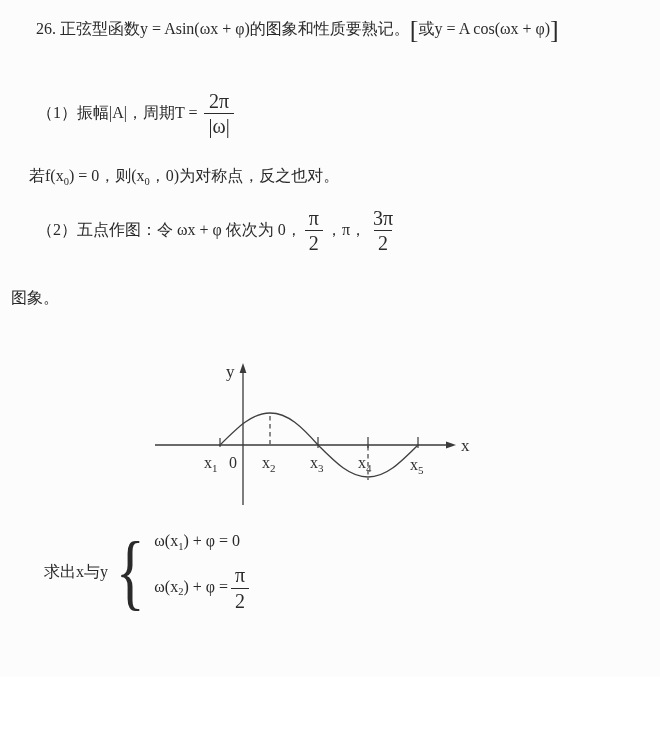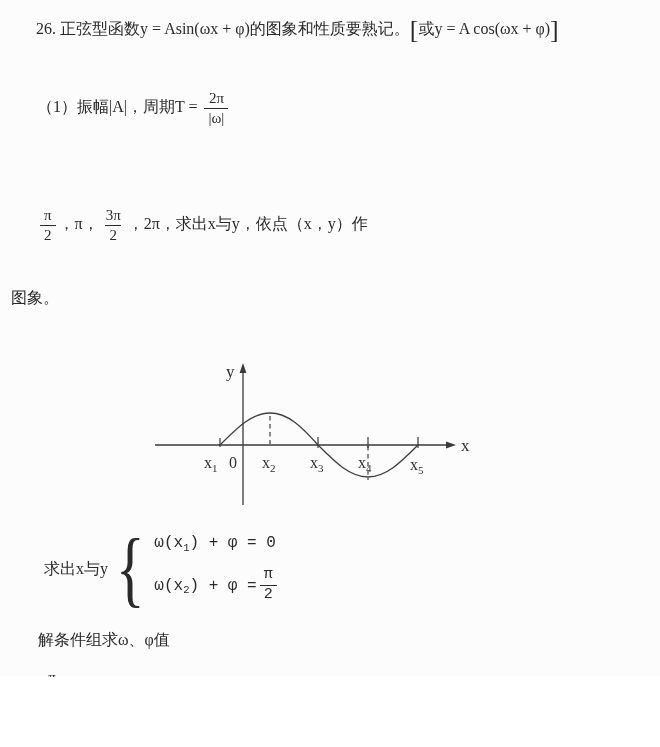--- a/index.html
+++ b/index.html
@@ -8,33 +8,33 @@
     width:660px; height:677px;
     background:#fcfcfc;
     color:#2a2a2a;
     font-family:"Liberation Serif","DejaVu Serif",serif;
     font-size:16px;
     overflow:hidden;
   }
   .mline { position:absolute; white-space:nowrap; line-height:1.2; }
   .frac {
     display:inline-flex; flex-direction:column; align-items:center;
-    vertical-align:middle; line-height:1.12; font-size:15px; margin:0 3px;
+    vertical-align:middle; line-height:1.12; font-size:20px; margin:0 3px;
   }
   .frac .num { padding:0 4px 1px; }
   .frac .den { border-top:1.2px solid currentColor; padding:1px 4px 0; }
   sub.ss { font-size:10.5px; vertical-align:-3.5px; line-height:0; }
   .bigbr { font-size:26px; vertical-align:-4px; line-height:0; font-weight:400; }
   .sys { display:flex; align-items:center; }
   .sysbrace {
     font-size:84px; font-weight:300; line-height:0.9;
     display:inline-block; transform:scaleX(0.72);
     margin:0 0 0 2px;
   }
-  .syscol { display:flex; flex-direction:column; gap:14px; margin-left:4px;font-family:Liberation Mono, monospace; }
+  .syscol { display:flex; flex-direction:column; gap:14px; margin-left:4px; }
   .eq { white-space:nowrap; }
   svg text { font-family:"Liberation Serif","DejaVu Serif",serif; fill:#2f2f2f; }
 </style>
 </head>
 <body>
 
 <div id="page">
 
   <div class="mline" style="top:19px; left:36px;">
     <span>26. 正弦型函数y = Asin(ωx + φ)的图象和性质要熟记。</span><span class="bigbr">[</span><span>或y = A cos(ωx + φ)</span><span class="bigbr">]</span>
@@ -42,29 +42,32 @@
 
   <div class="mline" style="top:62px; left:37px;margin-top:28px;">
     <span>（1）振幅|A|，周期T =</span>
     <span class="frac">
       <span class="num">2π</span>
       <span class="den">|ω|</span>
     </span>
   </div>
 
 
+  <div class="mline" style="top:166px; left:29px;">
+    <span>若f(x</span><sub class="ss">0</sub><span>) = 0，则(x</span><sub class="ss">0</sub><span>，0)为对称点，反之也对。</span>
+  </div>
 
   <div class="mline" style="top:207px; left:37px;">
-    <span class="frac">
+    <span>（2）五点作图：令 ωx + φ 依次为 0，</span><span class="frac">
         <span class="num">π</span>
         <span class="den">2</span>
       </span><span>，π，</span><span class="frac">
         <span class="num">3π</span>
         <span class="den">2</span>
-      </span><span>，2π，求出x与y，依点（x，y）作</span>
+      </span>
   </div>
 
   <div class="mline" style="top:288px; left:11px;text-align:center;">
     <span>图象。</span>
   </div>
 
 
   <svg style="position:absolute; left:110px; top:358px;" width="370" height="152" viewBox="0 0 370 152">
 
     <line x1="133" y1="13" x2="133" y2="147" stroke="#3a3a3a" stroke-width="1.3"></line>
@@ -102,23 +105,20 @@
       </span>
       <span class="eq">
         <span>ω(x</span><sub class="ss">2</sub><span>) + φ =</span><span class="frac">
             <span class="num">π</span>
             <span class="den">2</span>
           </span>
       </span>
     </span>
   </div>
 
-  <div class="mline" style="top:630px; left:38px;">
-    <span>解条件组求ω、φ值</span>
-  </div>
 
   <div class="mline" style="top:669px; left:37px;">
     <span class="frac">
       <span class="num">π</span>
       <span class="den">|ω|</span>
     </span>
   </div>
 
 </div>
 

